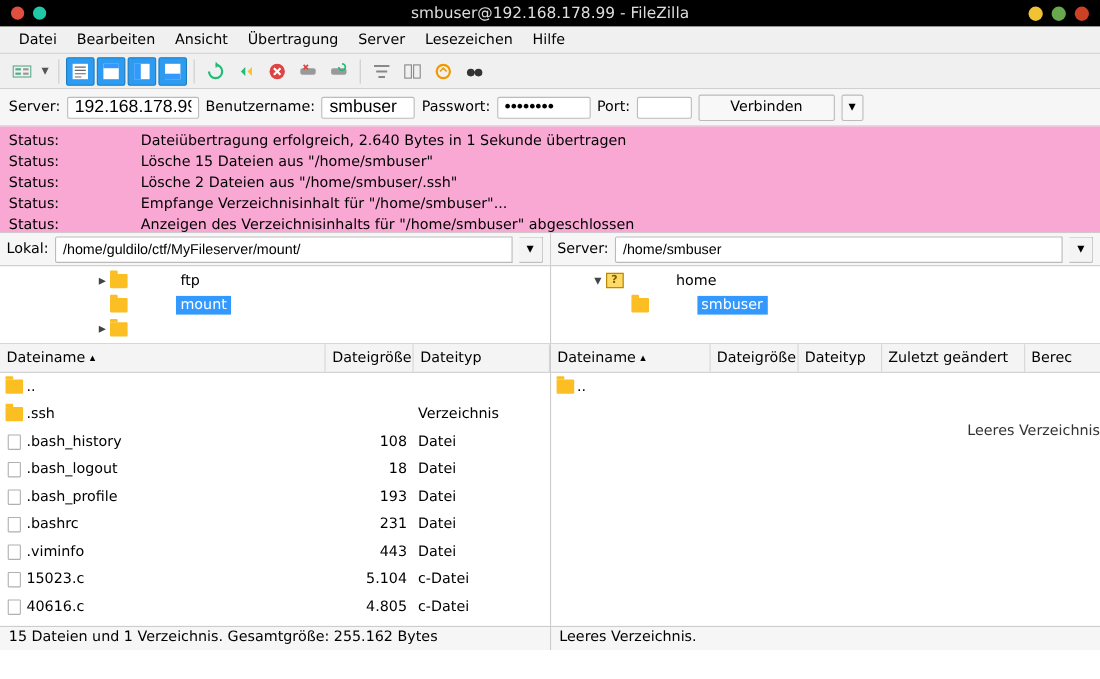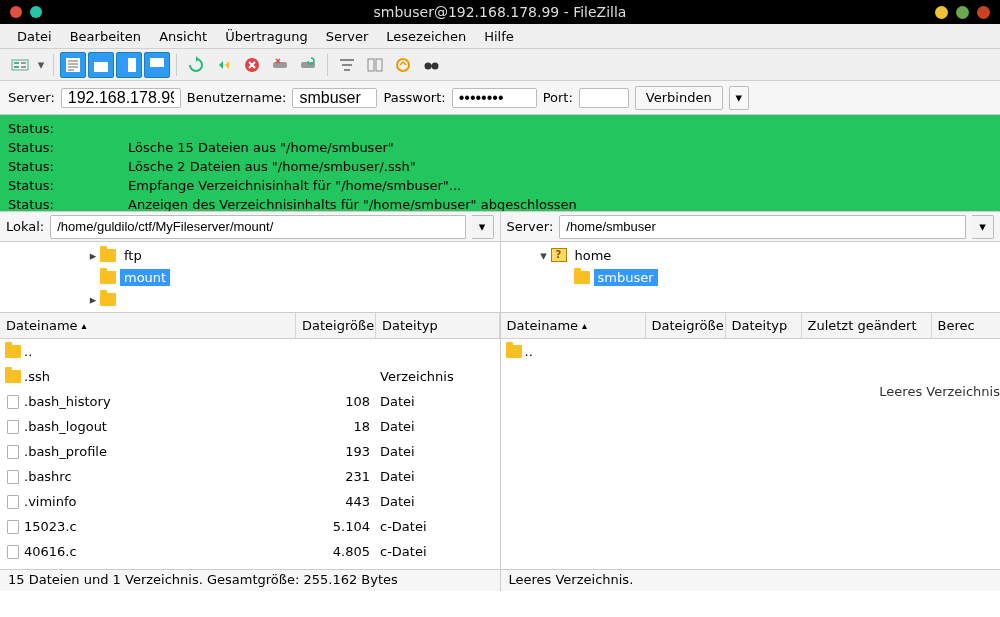--- a/index.html
+++ b/index.html
@@ -13,38 +13,38 @@
   .menubar { height: 25px; background: #f0f0f0; border-bottom: 1px solid #d0d0d0; display: flex; align-items: center; padding-left: 8px; gap: 0; }
   .menubar .menu { padding: 3px 9px; cursor: default; }
   .toolbar { height: 32px; background: #f0f0f0; border-bottom: 1px solid #d0d0d0; display: flex; align-items: center; padding-left: 6px; gap: 0; }
   .toolbar .tbtn { width: 26px; height: 26px; display: flex; align-items: center; justify-content: center; border: 1px solid transparent; border-radius: 2px; margin: 0 1px; }
   .toolbar .tbtn.sel { background: #2d9bf0; border: 1px solid #1a7dc0; }
   .toolbar .sep { width: 1px; height: 22px; background: #ccc; margin: 0 5px; }
   .toolbar .ddarrow { width: 14px; text-align: center; color: #555; }
   .quickconnect { height: 34px; background: #f6f6f6; border-bottom: 1px solid #ccc; display: flex; align-items: center; padding-left: 8px; gap: 6px; }
   .quickconnect label { font-size: 13px; }
   .quickconnect input { height: 20px; border: 1px solid #bbb; border-radius: 2px; padding: 0 6px; font-size: 16px; }
-  .quickconnect .btn { height: 24px; border: 1px solid #bbb; border-radius: 2px; background: #f8f8f8; padding: 0 10px; display: flex; align-items: center; }
-  .log { height: 97px; background: #22c55e; border-bottom: 1px solid #ccc; padding: 4px 8px; font-size: 13px; line-height: 19px; overflow: hidden; }
+  .quickconnect .btn { height: 24px; border: 1px solid #bbb; border-radius: 2px; background: #f8f8f8; padding: 0 28px; display: flex; align-items: center; }
+  .log { height: 97px; background: #f9a8d4; border-bottom: 1px solid #ccc; padding: 4px 8px; font-size: 13px; line-height: 19px; overflow: hidden; }
   .log .row { display: flex; }
   .log .lbl { width: 120px; }
   .panes { height: 101px; display: flex; border-bottom: 1px solid #ccc; }
   .pane { flex: 1; display: flex; flex-direction: column; }
   .pane-left { border-right: 1px solid #ccc; }
   .pathbar { height: 30px; background: #f6f6f6; border-bottom: 1px solid #ccc; display: flex; align-items: center; padding: 0 6px; gap: 6px; }
   .pathbar input { flex: 1; height: 24px; border: 1px solid #bbb; border-radius: 2px 0 0 2px; padding: 0 6px; font-size: 13px; }
   .pathbar .dd { width: 22px; height: 24px; border: 1px solid #bbb; border-left: none; border-radius: 0 2px 2px 0; background: #f4f4f4; display: flex; align-items: center; justify-content: center; }
   .tree { flex: 1; overflow: hidden; padding: 2px 0; font-size: 13px; }
   .tree .node { display: flex; align-items: center; height: 22px; padding-left: 8px; }
   .tree .node .sp { display: inline-block; }
   .tree .exp { width: 14px; text-align: center; color: #444; }
   .tree .folder { width: 16px; height: 13px; background: #fbbf24; border-radius: 1px; display: inline-block; margin-right: 4px; position: relative; }
   .tree .folder::before { content: ""; position: absolute; top: -3px; left: 0; width: 7px; height: 3px; background: #fbbf24; border-radius: 1px 1px 0 0; }
   .tree .homeq { width: 16px; height: 14px; background: #ffd966; border: 1px solid #b08000; display: inline-block; margin-right: 4px; text-align: center; line-height: 12px; font-size: 10px; font-weight: bold; color: #7a5c00; }
-  .tree .lbl { padding: 1px 4px; }
+  .tree .lbl { padding: 1px 4px; margin-left: 40px; }
   .tree .sel .lbl { background: #3399ff; color: #fff; }
   .lists { height: 256px; display: flex; }
   .list { flex: 1; display: flex; flex-direction: column; }
   .list-left { border-right: 1px solid #ccc; }
   .lhead { height: 26px; background: #f4f4f4; border-bottom: 1px solid #d0d0d0; display: flex; align-items: stretch; font-size: 13px; }
   .lhead .col { border-right: 1px solid #d6d6d6; display: flex; align-items: center; padding: 0 6px; cursor: default; }
   .lhead .sorticon { margin-left: 4px; font-size: 10px; }
   .lbody { flex: 1; overflow: hidden; font-size: 13px; }
   .lbody .row { height: 25px; display: flex; align-items: center; padding-left: 4px; }
   .lbody .ico { width: 18px; display: flex; align-items: center; justify-content: center; }
@@ -198,20 +198,21 @@
   <input style="width: 50px;" value="">
   <div class="btn">
       <span>Verbinden</span>
     </div>
   <div class="btn" style="width:20px;padding:0;justify-content:center">▾</div>
 </div>
 
 <div class="log">
   <div class="row">
       <div class="lbl">Status:</div>
+      <div>Dateiübertragung erfolgreich, 2.640 Bytes in 1 Sekunde übertragen</div>
     </div>
   <div class="row">
       <div class="lbl">Status:</div>
       <div>Lösche 15 Dateien aus "/home/smbuser"</div>
     </div>
   <div class="row">
       <div class="lbl">Status:</div>
       <div>Lösche 2 Dateien aus "/home/smbuser/.ssh"</div>
     </div>
   <div class="row">

